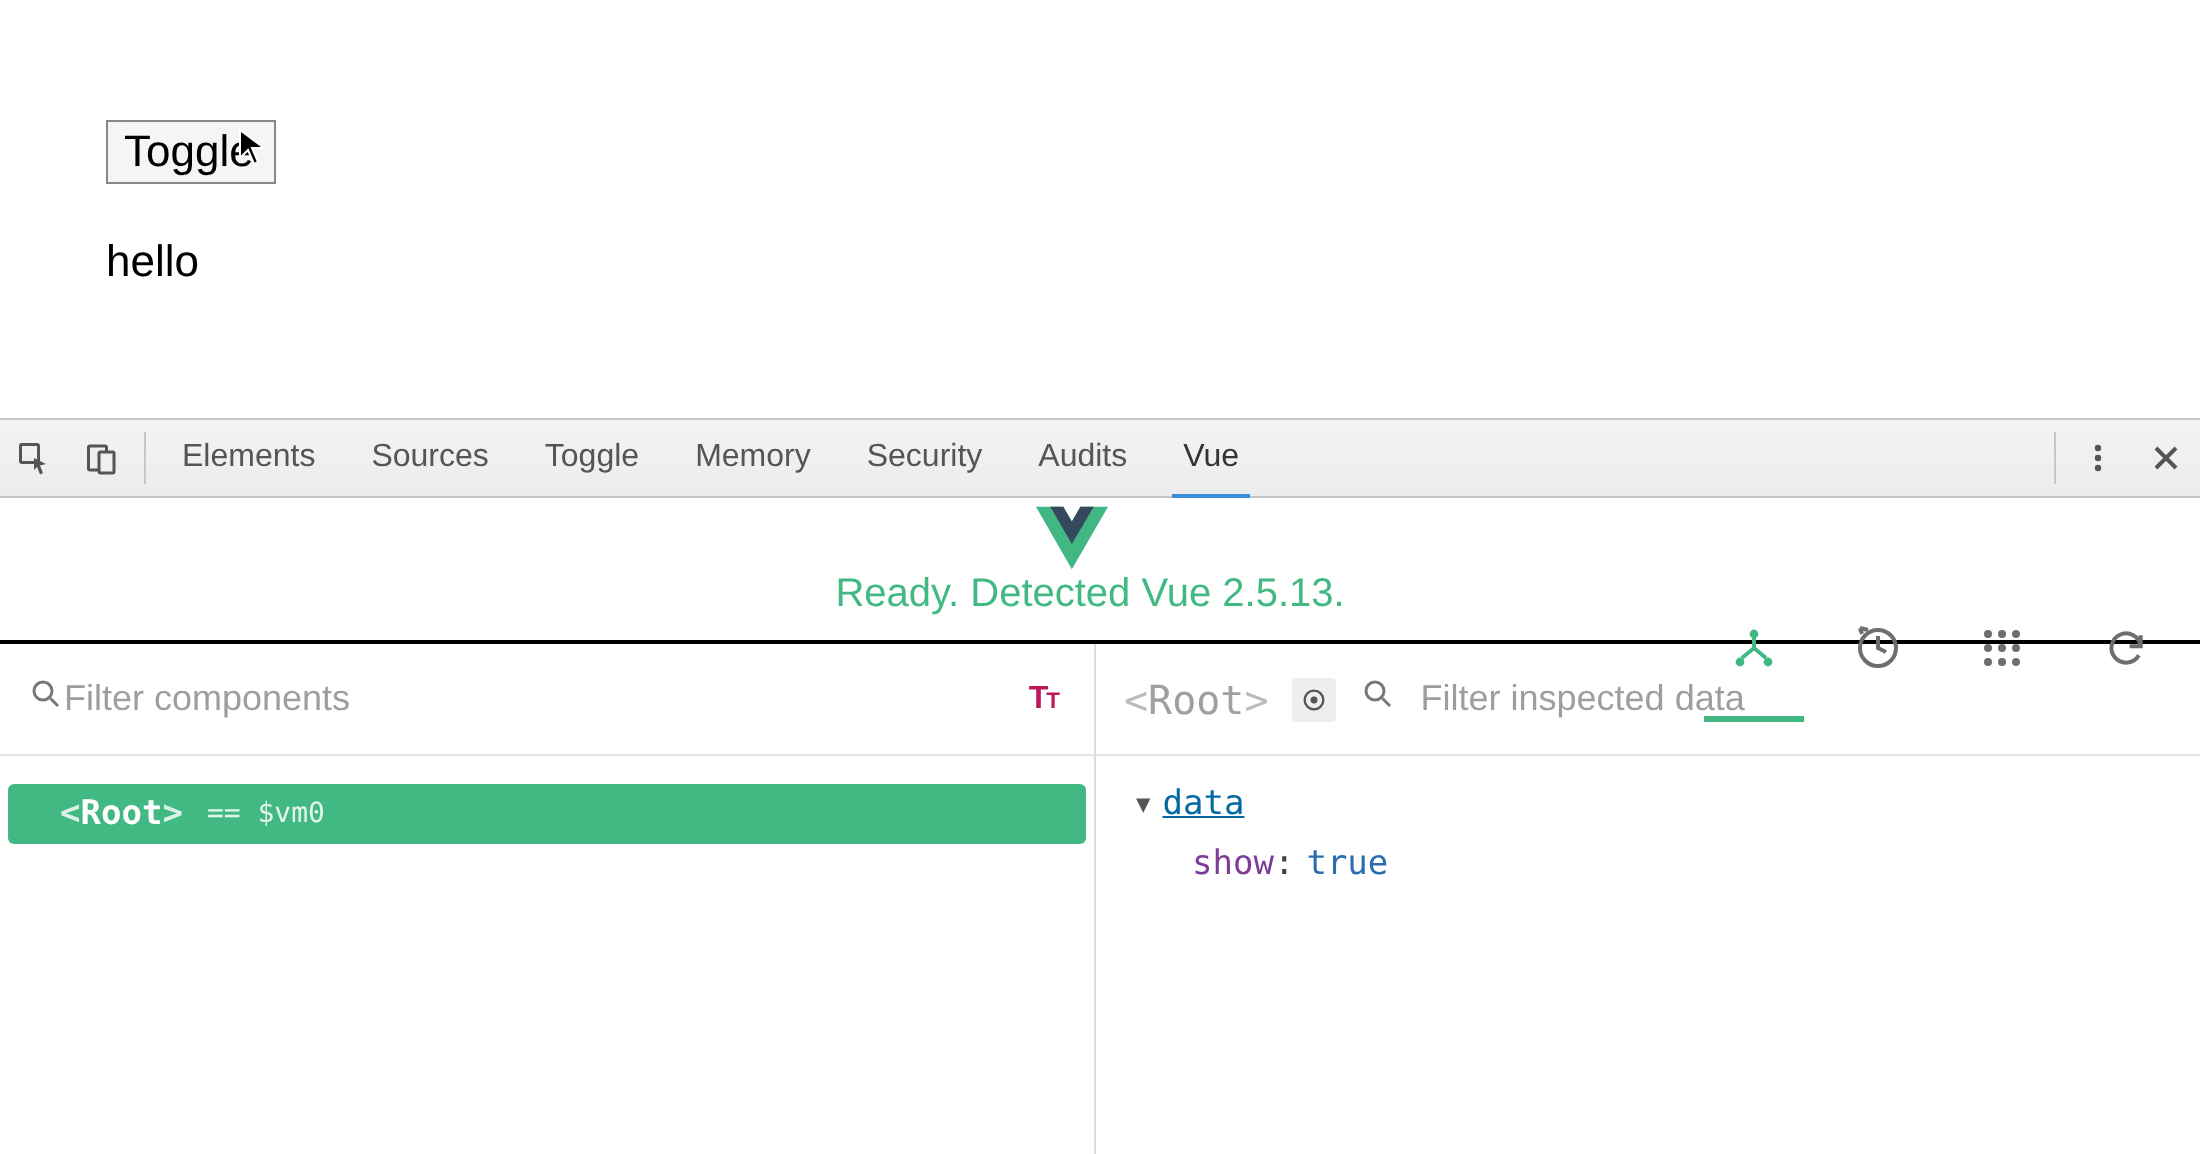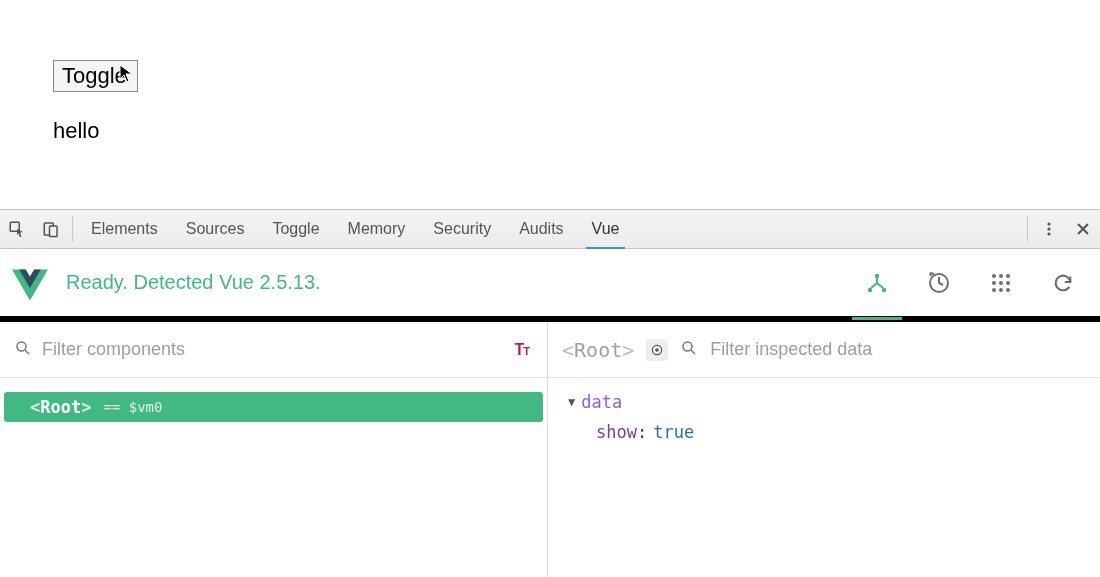--- a/index.html
+++ b/index.html
@@ -78,21 +78,22 @@
       height: 2px;
       background: #3b8fd8;
     }
     .dt-spacer { flex: 1; }
 
     .vue-statusbar {
       display: flex;
       align-items: center;
       height: 73px;
       padding: 0 22px 0 12px;
-      border-bottom: 6px solid #000000;
+      border-bottom: 2px solid #000000;
+      flex-direction: column;
     }
     .vue-logo {
       margin-right: 18px;
       position: relative;
       top: 4px;
     }
     .vue-ready {
       color: #42b983;
       font-size: 20px;
     }
@@ -127,21 +128,20 @@
     .vue-left, .vue-right { height: 100%; }
     .vue-left { width: 548px; border-right: 1px solid #dcdcdc; }
     .vue-right { flex: 1; }
 
     .filter-row {
       display: flex;
       align-items: center;
       height: 56px;
       padding: 0 18px 0 14px;
       border-bottom: 1px solid #e4e4e4;
-      gap: 10px;
       color: #777;
     }
     .filter-input {
       flex: 1;
       border: none;
       outline: none;
       font-size: 18px;
       color: #555;
       background: transparent;
     }
@@ -192,21 +192,21 @@
       font-family: Menlo, Consolas, monospace;
       font-size: 17px;
       color: #333;
     }
     .data-section {
       display: flex; align-items: center; gap: 6px;
       color: #888;
       margin-bottom: 10px;
     }
     .data-section .caret { font-size: 12px; color: #555; }
-    .data-section .label { color: #8b5cf6; }
+    .data-section .label { color: #0369a1; text-decoration: underline; }
     .data-line { padding-left: 28px; }
     .data-key { color: #7d3c98; }
     .data-colon { color: #444; }
     .data-val { color: #2b6cb0; margin-left: 6px; }
   </style>
 </head>
 <body>
 
 <div class="page-area">
   <button class="toggle-btn">

